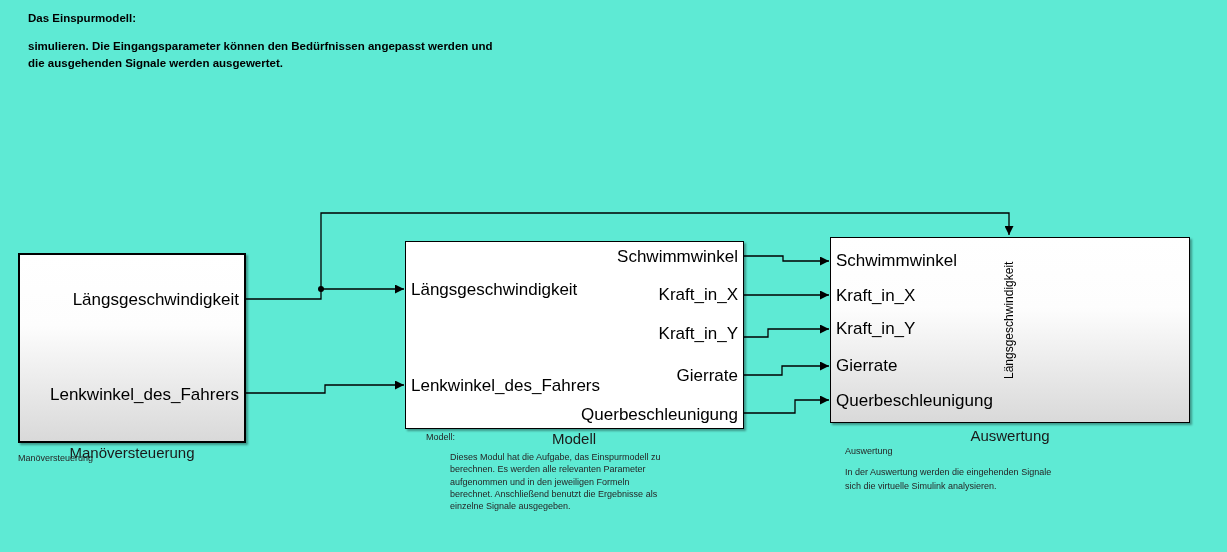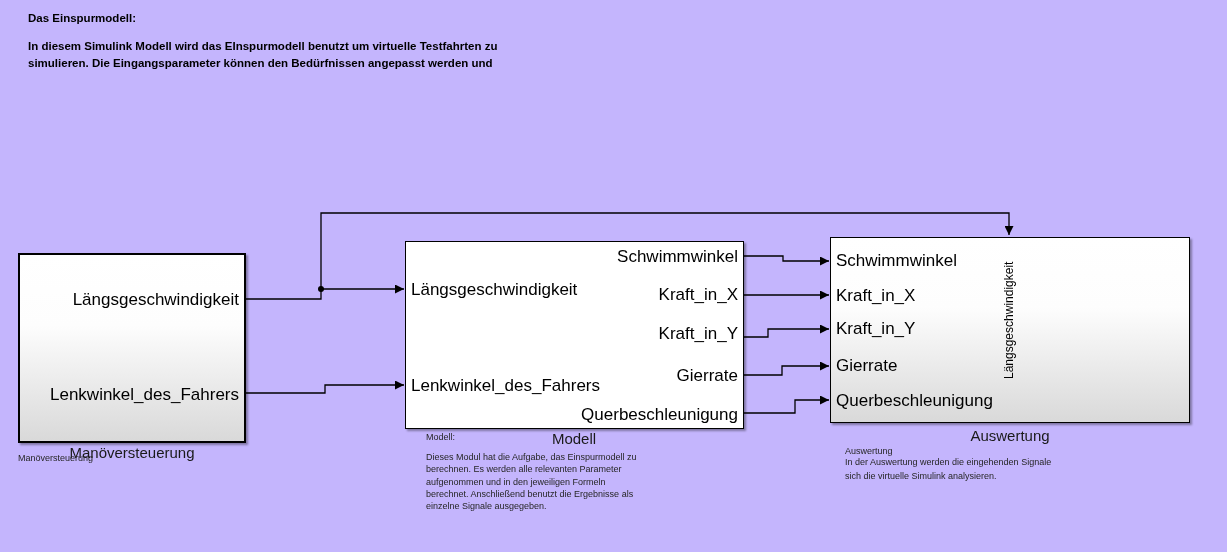--- a/index.html
+++ b/index.html
@@ -1,21 +1,21 @@
 <!DOCTYPE html>
 <html><head>
 <meta charset="utf-8">
 <style>
   * { margin: 0; padding: 0; box-sizing: border-box; }
   html, body { background: #ffffff; }
   .canvas {
     position: relative;
     width: 1227px;
     height: 552px;
-    background: #c4b5fd;
+    background: #5eead4;
     font-family: "Liberation Sans", sans-serif;
     color: #000000;
     overflow: hidden;
   }
 
   
   .doc-title {
     position: absolute; left: 28px; top: 12px;
     font-size: 11.5px; font-weight: bold; white-space: nowrap;
   }
@@ -61,39 +61,39 @@
 
   
   .annotation { position: absolute; font-size: 9px; color: #262626; }
   .annotation .ann-title { white-space: nowrap; }
   .annotation .ann-line  { white-space: nowrap; line-height: 13.5px; }
   .ann-a { left: 18px;  top: 453px; }
   .ann-b { left: 426px; top: 432px; }
   .ann-c { left: 845px; top: 446px; }
   .ann-a .ann-body { margin-top: 11px; }
   .ann-b .ann-body { margin-top: 9px; }
-  .ann-c .ann-body { }
-  .ann-b .ann-line { line-height: 12.3px; }
+  .ann-c .ann-body { margin-top: 10px; }
+  .ann-b .ann-line { line-height: 12.3px; margin-left: 24px; }
 
   
   .wires {
     position: absolute; left: 0; top: 0; width: 1227px; height: 552px;
     pointer-events: none;
   }
   .wires polyline { fill: none; stroke: #000000; stroke-width: 1.3px; }
 </style>
 </head>
 <body>
 
 <div class="canvas">
 
   <div class="doc-title">Das Einspurmodell:</div>
   <div class="doc-desc">
-    <div>In diesem Simulink Modell wird das EInspurmodell benutzt um virtuelle Testfahrten zu</div>
     <div>simulieren. Die Eingangsparameter können den Bedürfnissen angepasst werden und</div>
+    <div>die ausgehenden Signale werden ausgewertet.</div>
   </div>
 
   <div class="block grad block-a">
     <span class="port-label port-out" style="top:37px;">Längsgeschwindigkeit</span>
     <span class="port-label port-out" style="top:132px;">Lenkwinkel_des_Fahrers</span>
   </div>
 
   <div class="block plain block-b">
     <span class="port-label port-in" style="top:40px;">Längsgeschwindigkeit</span>
     <span class="port-label port-in" style="top:136px;">Lenkwinkel_des_Fahrers</span>

